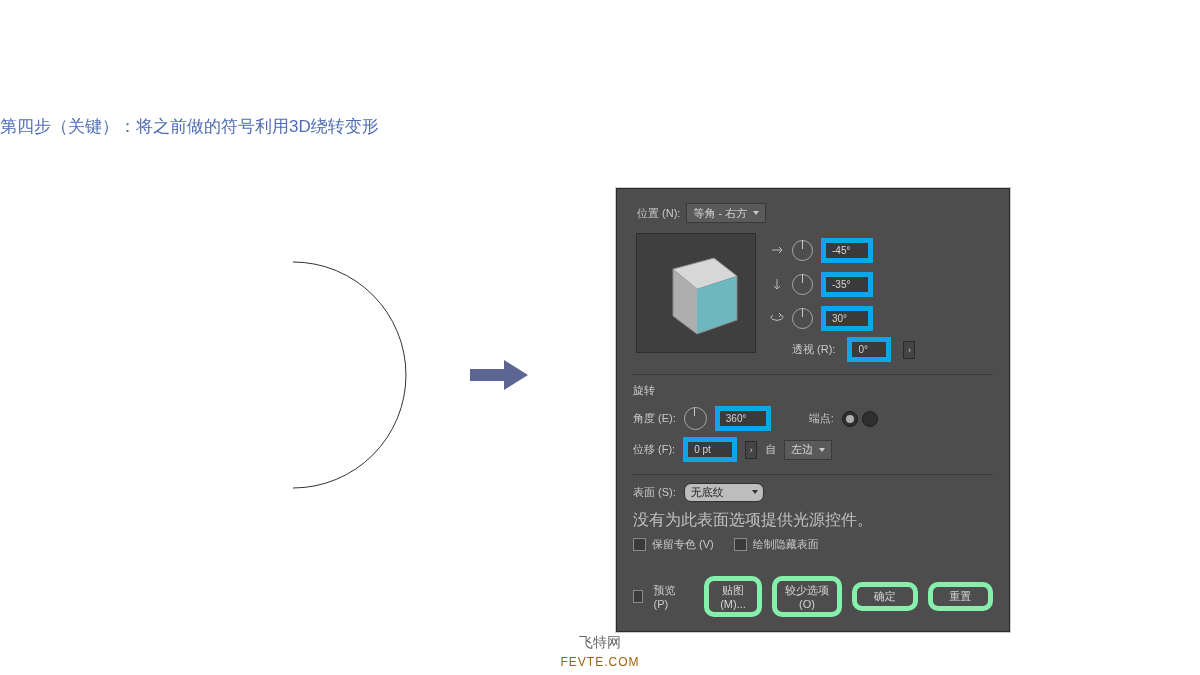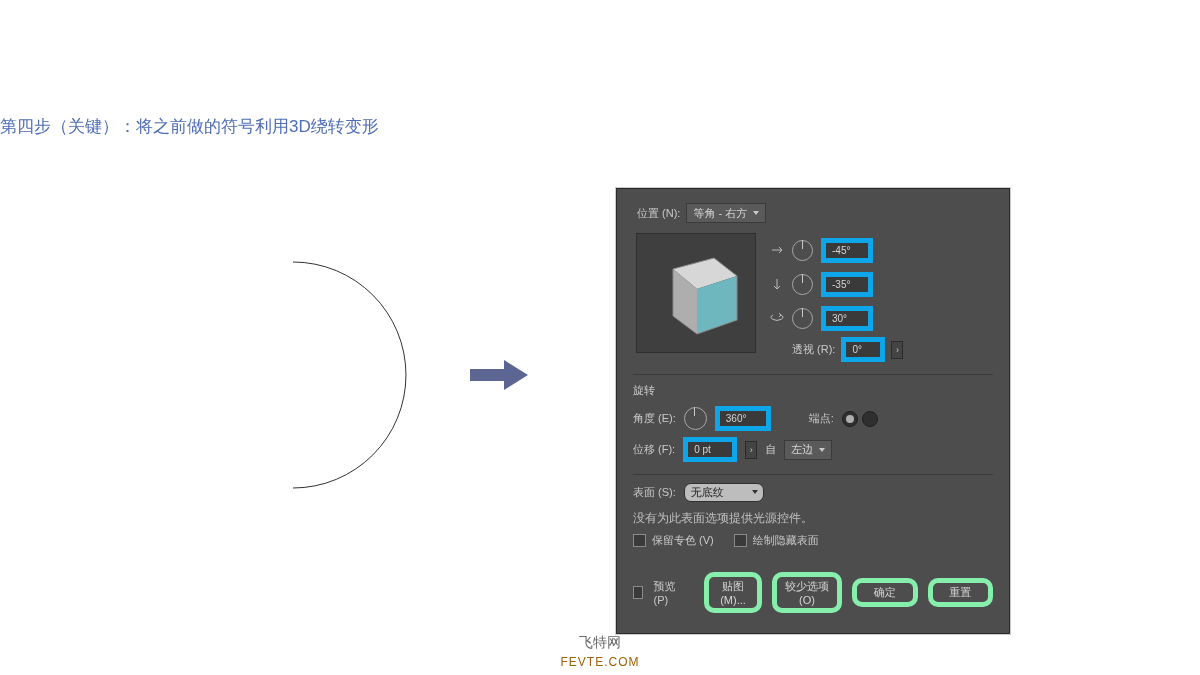--- a/index.html
+++ b/index.html
@@ -46,21 +46,21 @@
   }
   .dlg .titlebar {
     height: 20px;
     background: linear-gradient(#b6b6b6,#9c9c9c);
     color: #3a3a3a;
     font-size: 11px;
     padding: 0 8px;
     line-height: 20px;
     font-weight: bold;
   }
-  .dlg .inner { padding: 10px 16px 20px 16px; }
+  .dlg .inner { padding: 10px 16px 14px 16px; }
   .row-pos {
     display: flex;
     align-items: center;
     gap: 6px;
     margin: 4px 0 10px 4px;
   }
   .dropdown {
     display: inline-flex;
     align-items: center;
     background: #5a5a5a;
@@ -111,21 +111,21 @@
   .inp {
     background: #3a3a3a;
     border: 5px solid #0ea5e9;
     color: #d5d5d5;
     font-size: 10px;
     padding: 2px 6px;
     width: 30px;
     text-align: left;
   }
   .persp-row {
-    display: flex; align-items: center; gap: 6px;
+    display: flex; align-items: center; gap: 12px;
     margin-top: 2px; justify-content: flex-start;
     padding-left: 22px;
   }
   .stepper {
     display: inline-flex;
     background: #444;
     border: 1px solid #2b2b2b;
     color: #d0d0d0;
     width: 10px;
     height: 16px;
@@ -155,21 +155,21 @@
     font-size: 11px;
     padding: 1px 18px 1px 6px;
     position: relative;
     width: 54px;
   }
   .select.light { background: #bdbdbd; border-radius: 7px; }
   .select .chev-down {
     position: absolute; right: 5px; top: 6px;
     border-top-color: #333;
   }
-  .note { font-size: 12px; color: #c0c0c0; margin: 8px 0 6px 0; }
+  .note { font-size: 16px; color: #c0c0c0; margin: 8px 0 6px 0; }
   .chk-row { display: flex; align-items: center; gap: 6px; margin: 4px 0; }
   .chk {
     width: 11px; height: 11px;
     border: 1px solid #8a8a8a;
     background: #3a3a3a;
     display:inline-block;
   }
   .footer {
     display: flex;
     align-items: center;

